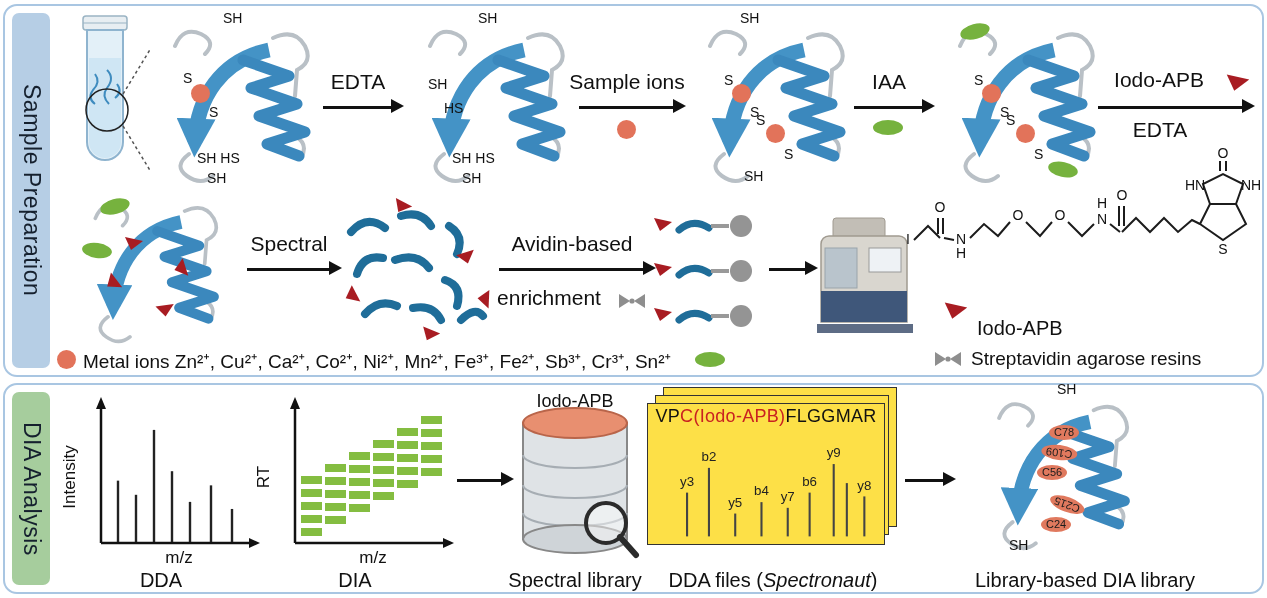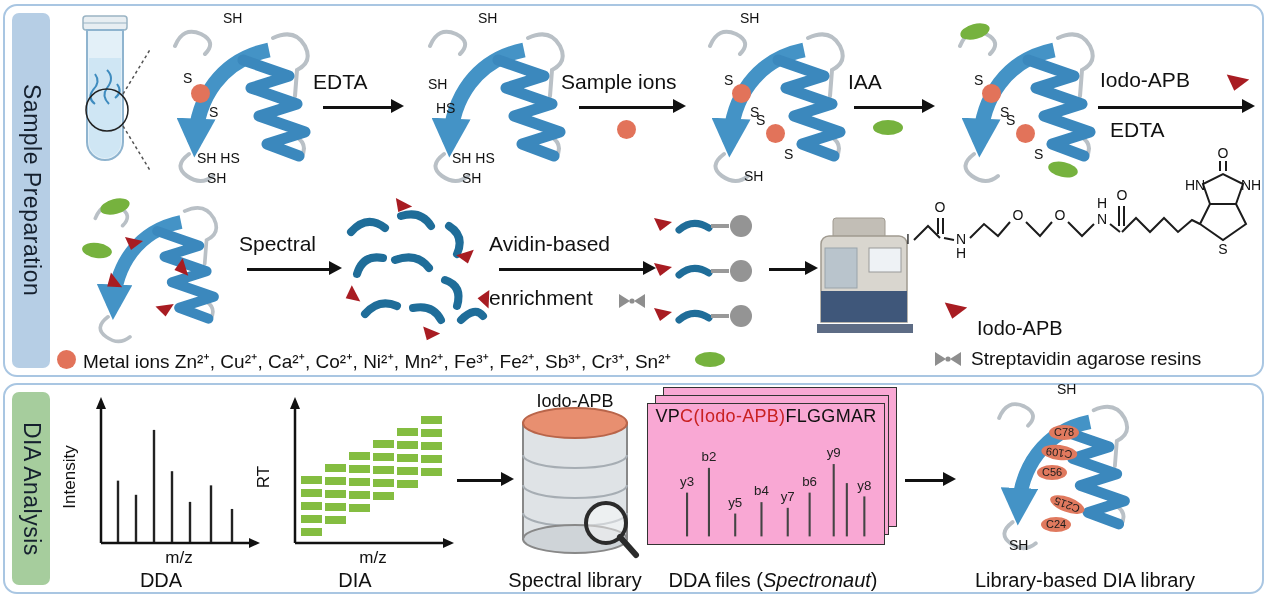--- a/index.html
+++ b/index.html
@@ -10,37 +10,37 @@
 .panel.sp{left:3px;top:4px;width:1261px;height:373px}
 .panel.dia{left:3px;top:383px;width:1261px;height:211px}
 .vlabel{position:absolute;left:7px;top:7px;bottom:7px;width:38px;border-radius:7px;
 display:flex;align-items:center;justify-content:center;writing-mode:vertical-rl;
 font-size:23px;color:#15202e;letter-spacing:.5px}
 .vlabel.blue{background:#b6cee5}
 .vlabel.green{background:#a6cd9d}
 .arrow{position:absolute;background:#111;height:3px}
 .arrow::after{content:'';position:absolute;right:-11px;top:-7px;width:0;height:0;
 border-left:13px solid #111;border-top:7px solid transparent;border-bottom:7px solid transparent}
-.step{position:absolute;font-size:21px;white-space:nowrap}
+.step{position:absolute;font-size:21px;text-align:center;white-space:nowrap}
 .cap{position:absolute;font-size:20px;text-align:center;white-space:nowrap}
 .lab{position:absolute;font-size:14px;white-space:nowrap}
 .legend-text{position:absolute;font-size:19px;white-space:nowrap}
 .note-text{position:absolute;font-size:20px;line-height:24px;white-space:nowrap}
 .protein{position:absolute;width:180px;height:170px}
 .psvg{position:absolute;left:0;top:0;width:100%;height:100%;overflow:visible}
 .metal{position:absolute;width:19px;height:19px;border-radius:50%;background:#e2735a}
 .iaa-oval{position:absolute;width:30px;height:15px;border-radius:50%;background:#76b23e}
 .apb{position:absolute;width:20px;height:16px;overflow:visible}
 .bowtie{position:absolute;width:30px;height:18px}
 .cys{position:absolute;background:#e0795e;border-radius:50%;padding:1px 5px;font-size:11px;
 line-height:13px;white-space:nowrap;color:#1c1c1c}
 .abs{position:absolute}
 .seq{position:absolute;left:0;right:0;top:2px;text-align:center;font-size:18px;letter-spacing:.3px}
 .seq .mod{color:#c92121}
-.page{position:absolute;background:#f9a8d4;border:1.6px solid #333}
+.page{position:absolute;background:#fde047;border:1.6px solid #333}
 .it{font-style:italic}
 svg{overflow:visible}
 </style>
 </head>
 <body>
 
 <svg style="position:absolute;width:0;height:0" aria-hidden="true">
   <defs>
     <marker id="ribbonHead" viewBox="0 0 10 10" refX="6" refY="5" markerWidth="2.6" markerHeight="2.6" orient="auto">
       <path d="M0,0 L10,5 L0,10 z" fill="#4493c6"></path>
@@ -91,21 +91,21 @@
 
     <div class="arrow" style="left:318px;top:100px;width:70px"></div>
     <div class="step" style="left:308px;top:64px;width:90px">EDTA</div>
 
     <div class="protein" style="left:395px;top:10px">
       <svg class="psvg" viewBox="0 0 180 170">
           <use href="#prot"></use>
         </svg>
       <span class="lab" style="left:78px;top:-6px">SH</span>
       <span class="lab" style="left:28px;top:60px">SH</span>
-      <span class="lab" style="left:36px;top:84px">HS</span>
+      <span class="lab" style="left:44px;top:84px">HS</span>
       <span class="lab" style="left:52px;top:134px">SH HS</span>
       <span class="lab" style="left:62px;top:154px">SH</span>
     </div>
 
     <div class="arrow" style="left:574px;top:100px;width:96px"></div>
     <div class="step" style="left:556px;top:64px;width:132px">Sample ions</div>
     <div class="metal" style="left:612px;top:114px"></div>
 
     <div class="protein" style="left:675px;top:10px">
       <svg class="psvg" viewBox="0 0 180 170">

